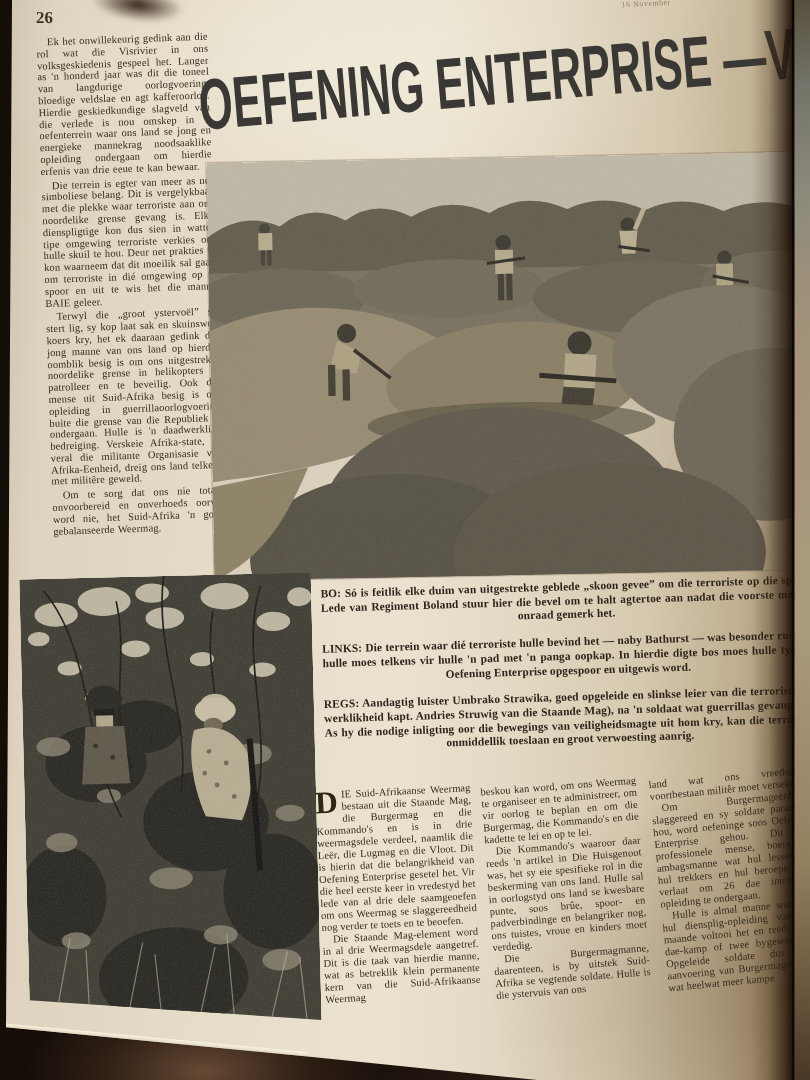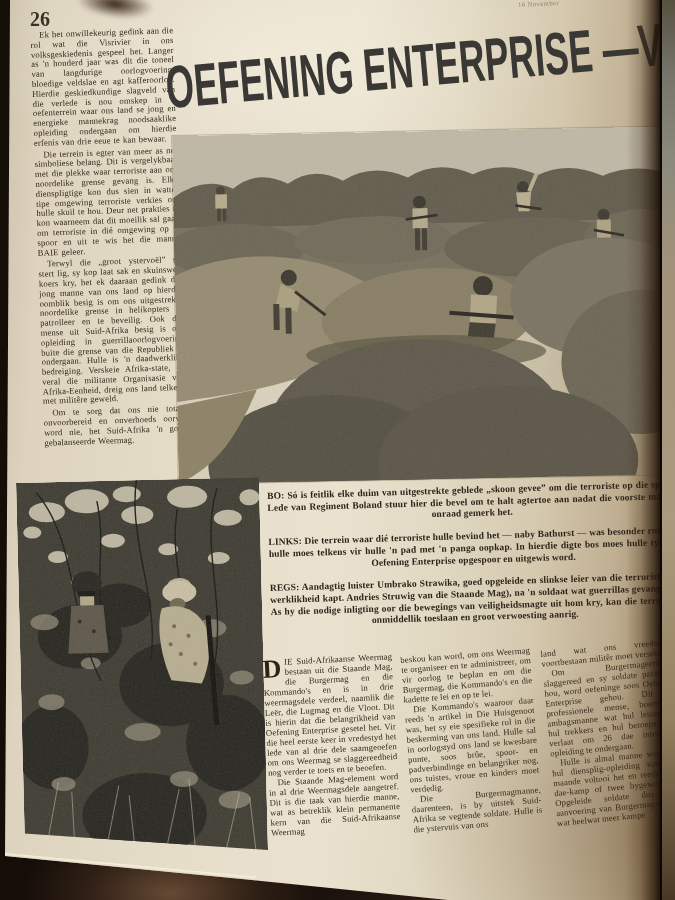--- a/index.html
+++ b/index.html
@@ -19,21 +19,21 @@
           radial-gradient(360px 260px at 97% 92%, rgba(88,62,34,.30), rgba(88,62,34,0) 70%),
           linear-gradient(93deg,#cdc3ac 0%,#ddd3be 7%,#e6ddc9 30%,#eae2cf 50%,#e2d9c3 64%,#d5c9af 78%,#c0af92 89%,#9c8767 97%,#7c6648 100%);}
   .edge-light{position:absolute;left:5px;top:853px;width:252px;height:5px;
         transform:rotate(5.4deg);transform-origin:left top;
         background:linear-gradient(180deg,rgba(250,244,226,.95),rgba(187,167,135,.35));}
   .smudge{position:absolute;left:76px;top:-10px;width:78px;height:28px;
         background:radial-gradient(closest-side,rgba(43,23,12,.95),rgba(43,23,12,0));
         filter:blur(2px);transform:rotate(7deg);}
   .masthead-frag{position:absolute;left:518px;top:0px;font-size:6.5px;letter-spacing:.5px;
         color:rgba(92,72,50,.6);transform:rotate(-3deg);}
-  .page-number{position:absolute;left:30px;top:8px;font-size:20px;font-weight:600;color:#3b3023;}
+  .page-number{position:absolute;left:30px;top:8px;font-size:14px;font-weight:600;color:#3b3023;}
 
   
   .intro-col{position:absolute;left:30px;top:31px;width:143px;height:488px;overflow:hidden;
         transform:rotate(-2deg);transform-origin:left top;
         font-size:8.7px;line-height:9.8px;text-align:justify;color:#33291c;
         letter-spacing:.15px;word-spacing:.5px;}
   .intro-col p{margin:0 0 2px 0;text-indent:9px;}
 
   
   .headline{position:absolute;left:163px;top:54px;white-space:nowrap;

